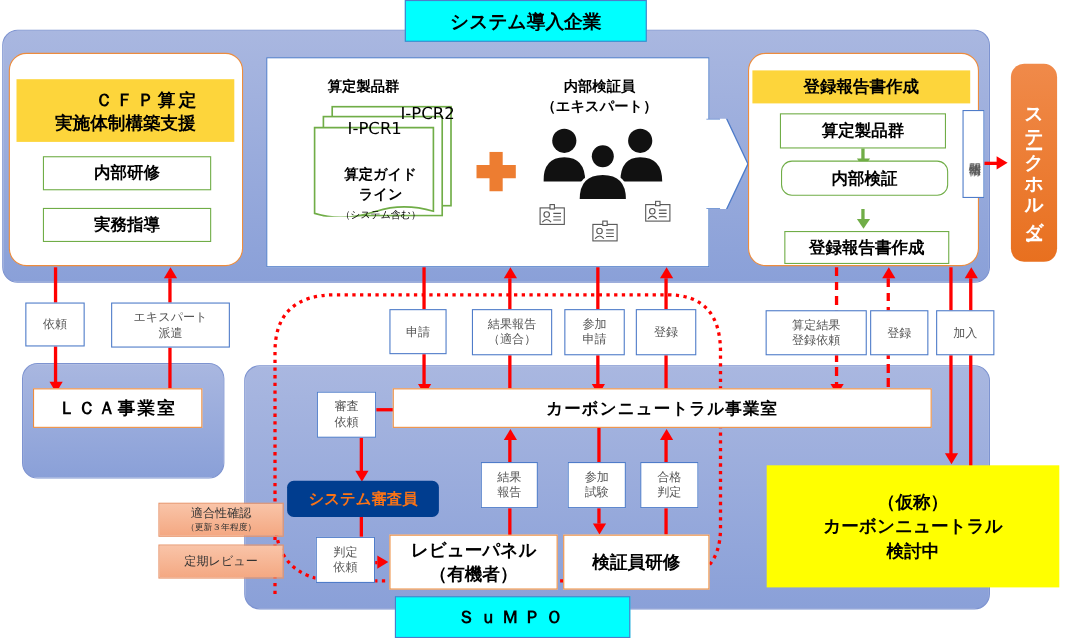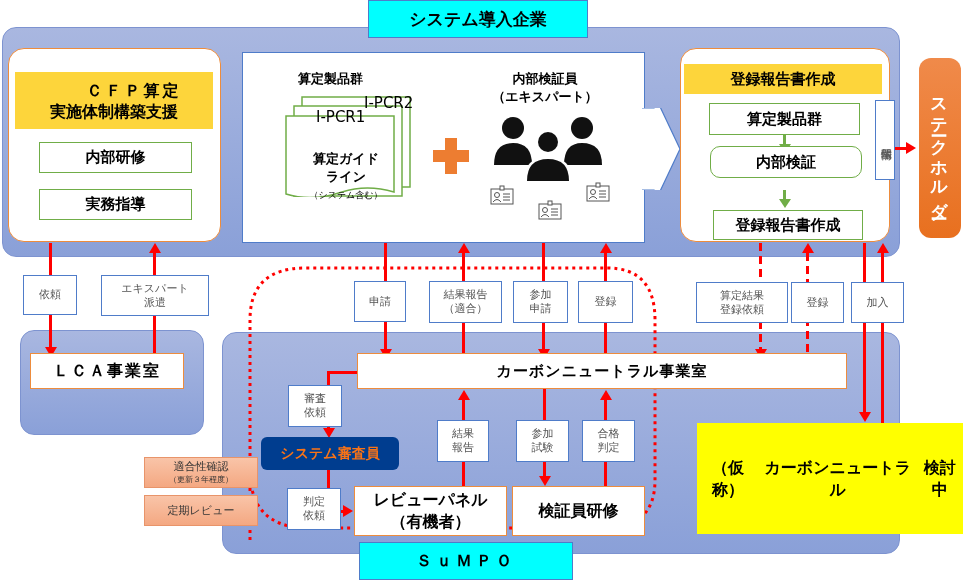--- a/index.html
+++ b/index.html
@@ -164,21 +164,21 @@
 <div class="ahd" style="left:859px;top:412px;"></div>
 <div class="vline" style="left:881px;top:253px;height:172px;"></div>
 <div class="ahu" style="left:877px;top:243px;"></div>
 <div class="abs lbl" style="left:851px;top:282px;width:53px;height:41px;">加入</div>
 
 <div class="abs center whitebox" style="left:357px;top:353px;width:490px;height:36px;font-size:15px;letter-spacing:1px;">カーボンニュートラル事業室</div>
 
 <div class="hline" style="left:327px;top:371px;width:30px;"></div>
 <div class="vline" style="left:327px;top:371px;height:58px;"></div>
 <div class="ahd" style="left:323px;top:428px;"></div>
-<div class="abs lbl" style="left:288px;top:385px;width:54px;height:42px;">審査
+<div class="abs lbl" style="left:288px;top:356px;width:54px;height:42px;">審査
 依頼</div>
 
 <div class="abs center" style="left:261px;top:437px;width:138px;height:33px;background:#003d8f;border-radius:6px;color:#f97316;font-weight:bold;font-size:14px;">システム審査員</div>
 
 <div class="vline" style="left:327px;top:470px;height:40px;"></div>
 <div class="hline" style="left:327px;top:510px;width:16px;"></div>
 <div class="ahr" style="left:343px;top:505px;"></div>
 <div class="abs lbl" style="left:287px;top:488px;width:54px;height:42px;">判定
 依頼</div>
 
@@ -203,19 +203,19 @@
 判定</div>
 
 <div class="abs center whitebox" style="left:512px;top:486px;width:133px;height:50px;font-size:16px;">検証員研修</div>
 
 <div class="abs center salmon" style="left:144px;top:457px;width:114px;height:31px;flex-direction:column;">
   <span>適合性確認</span>
   <span style="font-size:8px;">（更新３年程度）</span>
 </div>
 <div class="abs center salmon" style="left:144px;top:495px;width:114px;height:31px;">定期レビュー</div>
 
-<div class="abs center" style="left:697px;top:423px;width:266px;height:111px;background:#ffff00;flex-direction:row;font-weight:bold;font-size:16px;line-height:22px;">
+<div class="abs center" style="left:697px;top:423px;width:266px;height:111px;background:#ffff00;flex-direction:column;font-weight:bold;font-size:16px;line-height:22px;">
   <span>（仮称）</span>
   <span>カーボンニュートラル</span>
   <span>検討中</span>
 </div>
 
 <div class="abs center" style="left:359px;top:542px;width:214px;height:38px;background:#00ffff;border:1.5px solid #4f7cc9;font-size:16px;font-weight:bold;letter-spacing:4px;">ＳｕＭＰＯ</div>
 
 </body></html>

